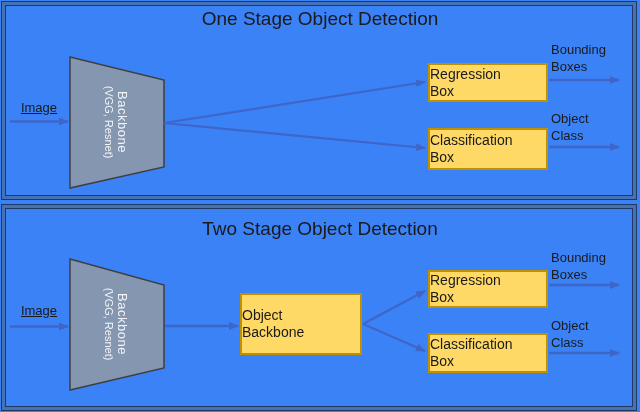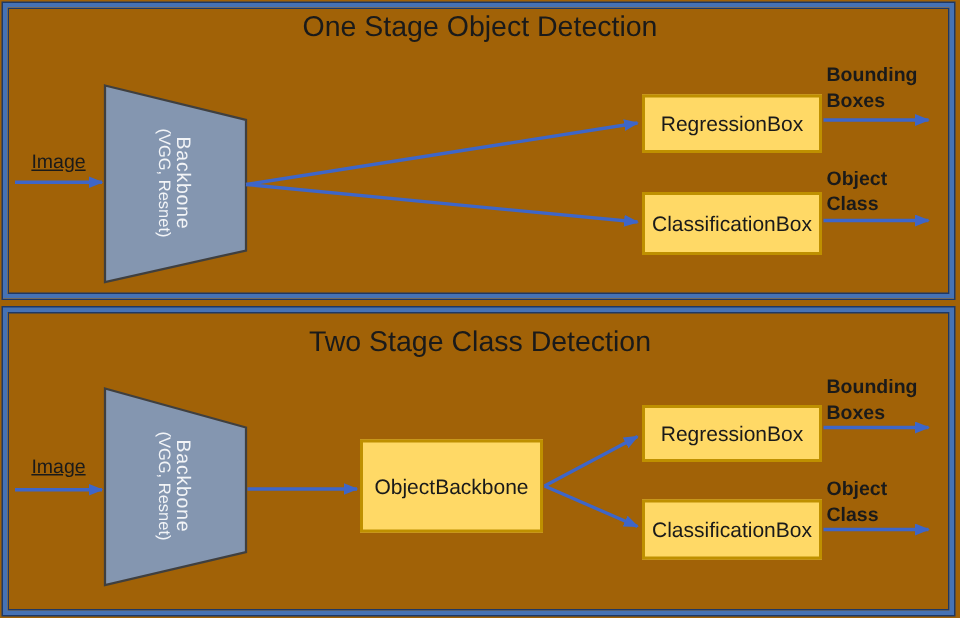--- a/index.html
+++ b/index.html
@@ -5,21 +5,21 @@
   * { margin: 0; padding: 0; box-sizing: border-box; }
   body {
     font-family: "Liberation Sans", sans-serif;
     background: #ffffff;
     color: #1a1a1a;
   }
   .stage {
     position: relative;
     width: 640px;
     height: 412px;
-    background: #a16207;
+    background: #3b82f6;
     overflow: hidden;
   }
   .panel {
     position: absolute;
     left: 2px;
     width: 634px;
     border: 3px solid #4672b4;
     box-shadow: inset 0 0 0 1px #1f3864, 0 0 0 1px #1f3864;
     background: transparent;
   }
@@ -43,28 +43,28 @@
     position: absolute;
     font-size: 13px;
     line-height: 17px;
     color: #1a1a1a;
   }
   .image-label {
     width: 58px;
     text-align: center;
     text-decoration: underline;
   }
-  .out-label span { display: block; font-weight: bold; }
+  .out-label span { display: block; }
   .ybox {
     position: absolute;
     background: #ffd966;
     border: 2px solid #bf9000;
     display: flex;
-    flex-direction: row;
-    align-items: center;
+    flex-direction: column;
+    align-items: flex-start;
     justify-content: center;
     text-align: center;
     font-size: 14px;
     line-height: 17px;
     color: #1a1a1a;
   }
   .ybox span { display: block; }
   .backbone-label {
     position: absolute;
     transform: translate(-50%, -50%) rotate(90deg);
@@ -137,21 +137,21 @@
   <div class="io-label out-label" style="left:551px; top:41px;">
     <span>Bounding</span>
     <span>Boxes</span>
   </div>
 
   <div class="io-label out-label" style="left:551px; top:110px;">
     <span>Object</span>
     <span>Class</span>
   </div>
 
-  <div class="panel-title" style="top:218px;">Two Stage Class Detection</div>
+  <div class="panel-title" style="top:218px;">Two Stage Object Detection</div>
 
   <div class="io-label image-label" style="left:10px; top:302px;">Image</div>
 
   <div class="backbone-label" style="left:116px; top:324px;">
     <span class="bb-line1">Backbone</span>
     <span class="bb-line2">(VGG, Resnet)</span>
   </div>
 
   <div class="ybox" style="left:240px; top:293px; width:122px; height:62px;">
     <span>Object</span>

